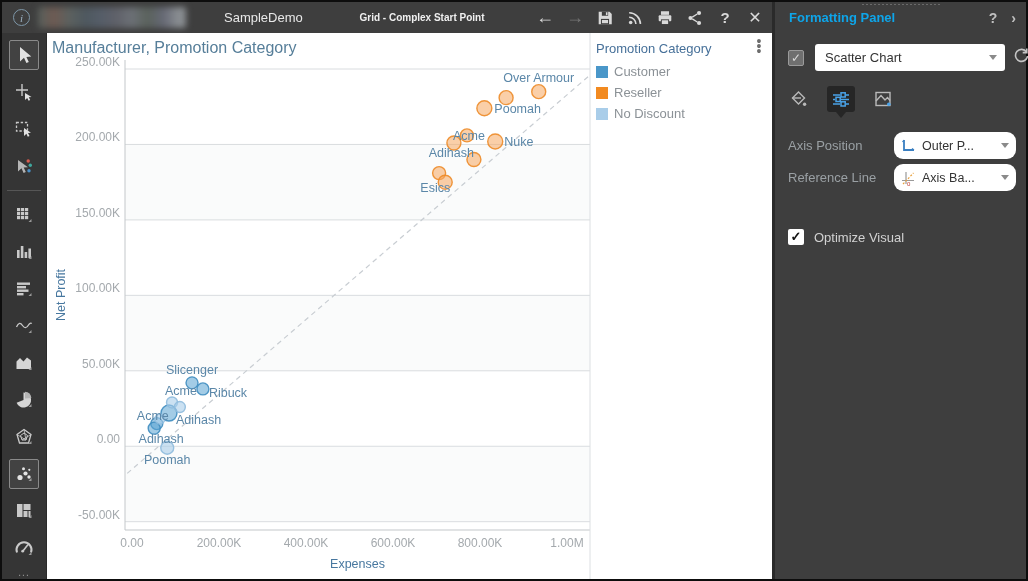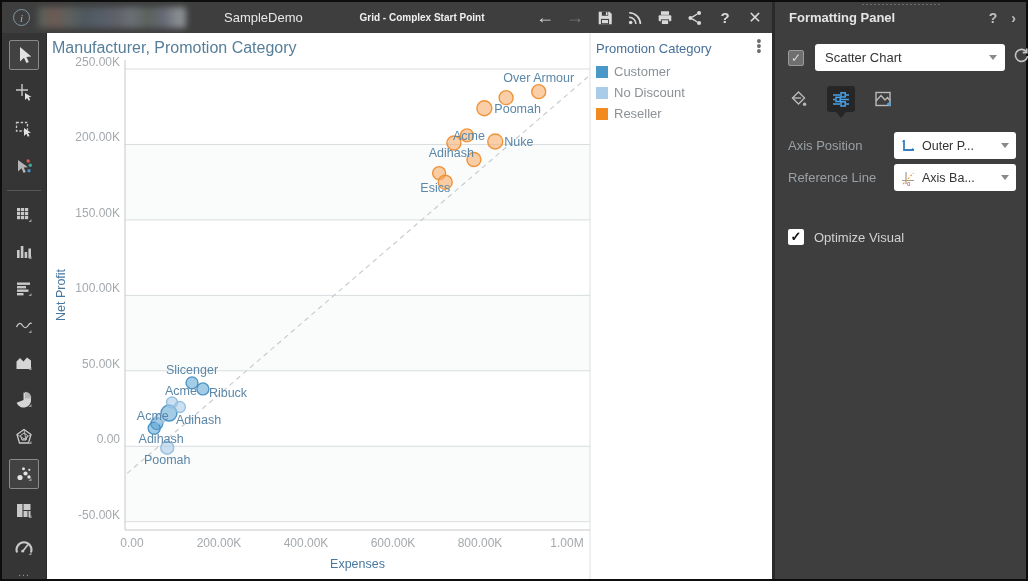--- a/index.html
+++ b/index.html
@@ -35,36 +35,36 @@
   .legend-title { font-size:13px; font-weight:normal; color:#467099; margin-bottom:8px; }
   .legend-item { display:flex; align-items:center; margin-bottom:6px; }
   .legend-swatch { width:12px; height:12px; margin-right:6px; flex:0 0 auto; }
   .legend-label { font-size:13px; color:#8b9196; }
   .legend-kebab { position:absolute; right:8px; top:5px; color:#6d6d6d; font-size:14px; line-height:6px; letter-spacing:0; width:10px; text-align:center; }
   .legend-kebab span{ display:block; height:5px; }
 
   
   .panel { width:254px; height:546px; background:#3e3e3e; border-left:3px solid #2a2a2a; position:relative; }
   .panel-header { position:absolute; left:0; top:-31px; width:254px; height:31px; display:flex; align-items:center; border-left:3px solid #2a2a2a; margin-left:-3px; }
-  .panel-title { color:#e5e5e5; font-size:13px; font-weight:bold; margin-left:14px; }
+  .panel-title { color:#0ea5e9; font-size:13px; font-weight:bold; margin-left:14px; }
   .panel-header-actions { position:absolute; right:10px; display:flex; gap:14px; color:#c0c0c0; font-size:14px; font-weight:bold; }
   .panel-grip { position:absolute; top:1px; left:50%; transform:translateX(-50%); width:80px; height:4px; background-image:radial-gradient(#6a6a6a 30%, transparent 31%); background-size:4px 3px; }
   .row1 { position:absolute; left:13px; top:11px; display:flex; align-items:center; }
   .chk-dark { width:16px; height:16px; background:#6f6f6f; border:1px solid #9a9a9a; border-radius:2px; color:#d8d8d8; font-size:12px; line-height:14px; text-align:center; }
   .visual-select { width:190px; height:27px; background:#fff; border-radius:3px; margin-left:11px; display:flex; align-items:center; padding:0 8px 0 10px; }
   .visual-select .val { font-size:13px; color:#333; flex:1; }
   .caret { width:0; height:0; border-left:4px solid transparent; border-right:4px solid transparent; border-top:5px solid #8a8a8a; }
   .reset-btn { margin-left:8px; color:#c4c4c4; }
   .tab-row { position:absolute; left:10px; top:53px; display:flex; gap:14px; }
   .ptab { width:28px; height:26px; display:flex; align-items:center; justify-content:center; border-radius:3px; position:relative; }
   .ptab.selected { background:#262626; }
   .ptab.selected:after { content:""; position:absolute; bottom:-6px; left:50%; transform:translateX(-50%); width:0; height:0; border-left:5px solid transparent; border-right:5px solid transparent; border-top:6px solid #262626; }
   .field-row { position:absolute; left:13px; width:228px; height:27px; display:flex; align-items:center; }
   .field-label { font-size:13px; color:#9aa0a4; flex:1; }
-  .mini-select { width:122px; height:27px; background:#fff; border-radius:3px; display:flex; align-items:center; padding:0 7px 0 6px; }
+  .mini-select { width:122px; height:27px; background:#fff; border-radius:9px; display:flex; align-items:center; padding:0 7px 0 6px; }
   .mini-select .mini-icon { margin-right:6px; display:flex; }
   .mini-select .val { font-size:12.5px; color:#333; flex:1; white-space:nowrap; overflow:hidden; }
   .opt-row { position:absolute; left:13px; top:196px; display:flex; align-items:center; }
   .chk-light { width:16px; height:16px; background:#fff; border-radius:2px; color:#111; font-size:13px; font-weight:bold; line-height:15px; text-align:center; }
   .opt-label { margin-left:10px; font-size:13px; color:#d2d2d2;text-align:right; }
 </style>
 </head>
 <body>
 
 <div class="window">
@@ -320,26 +320,26 @@
           <text x="426.91" y="123.53999999999999" text-anchor="end" font-size="12.5" fill="#5b87a8">Adihash</text>
           <text x="403.2" y="159.175" text-anchor="end" font-size="12.5" fill="#5b87a8">Esics</text>
         </svg>
       <div class="legend">
         <div class="legend-title">Promotion Category</div>
         <div class="legend-item">
           <div class="legend-swatch" style="background: rgb(74, 151, 201);"></div>
           <span class="legend-label">Customer</span>
         </div>
         <div class="legend-item">
+          <div class="legend-swatch" style="background: rgb(242, 138, 32);"></div>
+          <span class="legend-label">Reseller</span>
+        </div>
+        <div class="legend-item">
           <div class="legend-swatch" style="background: rgb(169, 205, 233);"></div>
           <span class="legend-label">No Discount</span>
-        </div>
-        <div class="legend-item">
-          <div class="legend-swatch" style="background: rgb(242, 138, 32);"></div>
-          <span class="legend-label">Reseller</span>
         </div>
       </div>
       <div class="legend-kebab">
           <span>•</span>
           <span>•</span>
           <span>•</span>
         </div>
     </div>
 
     <div class="panel">

